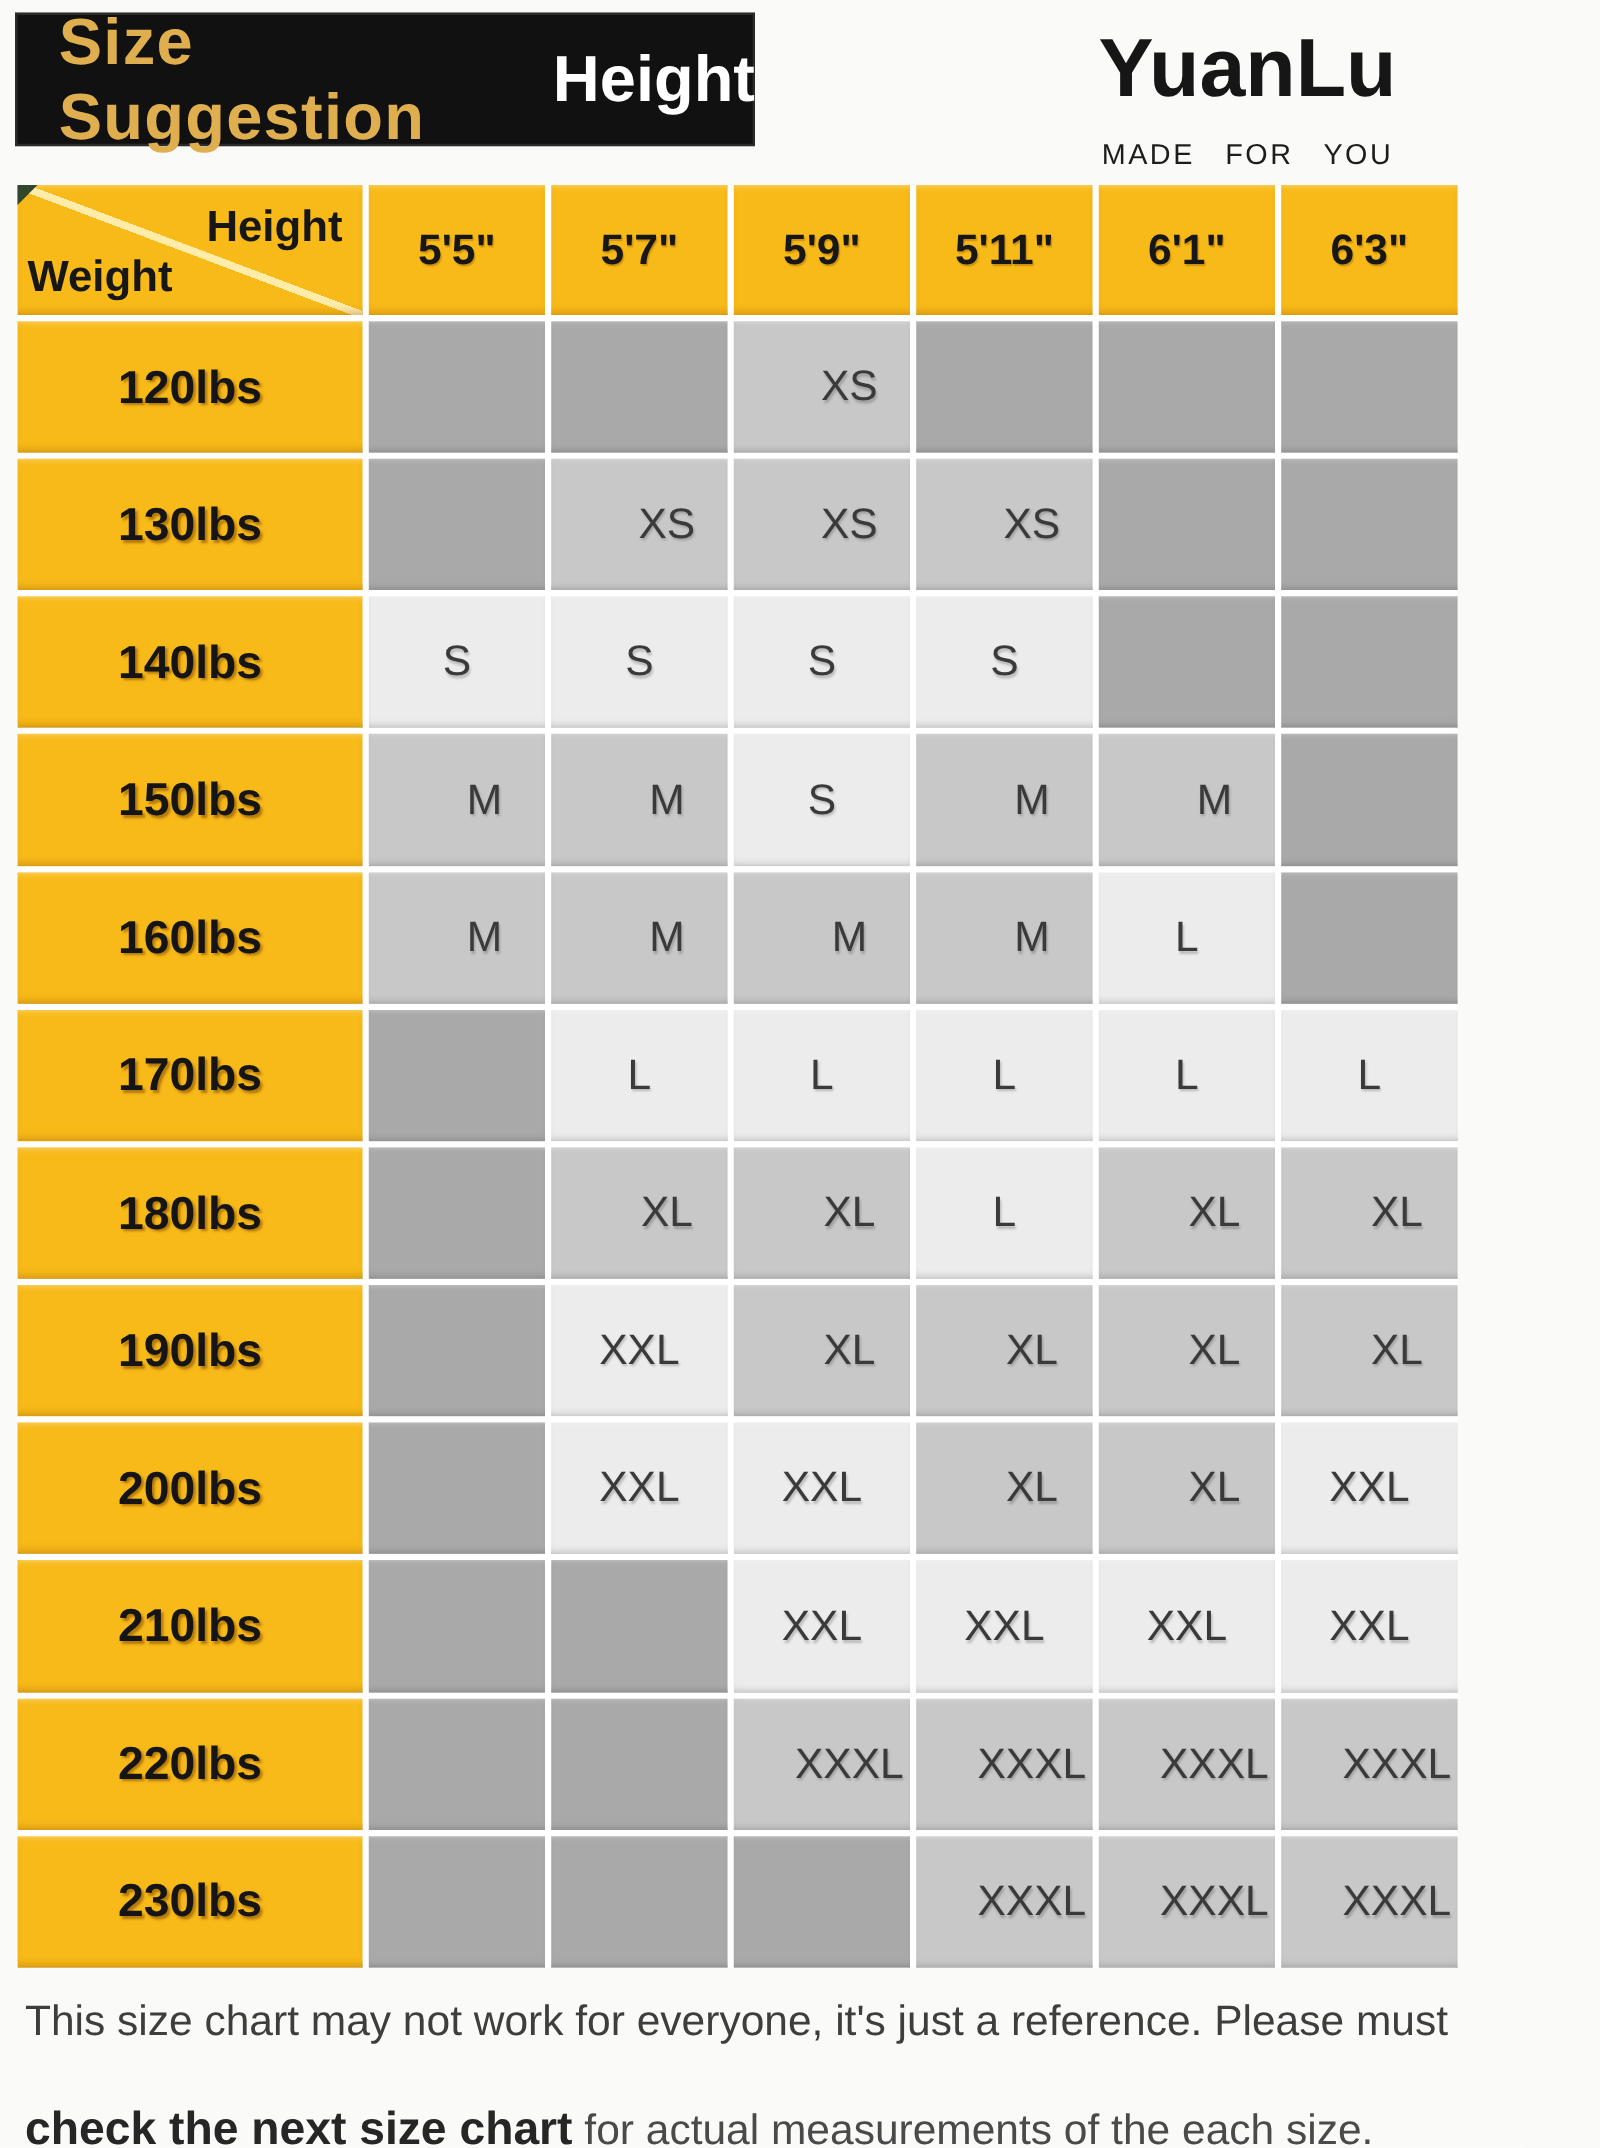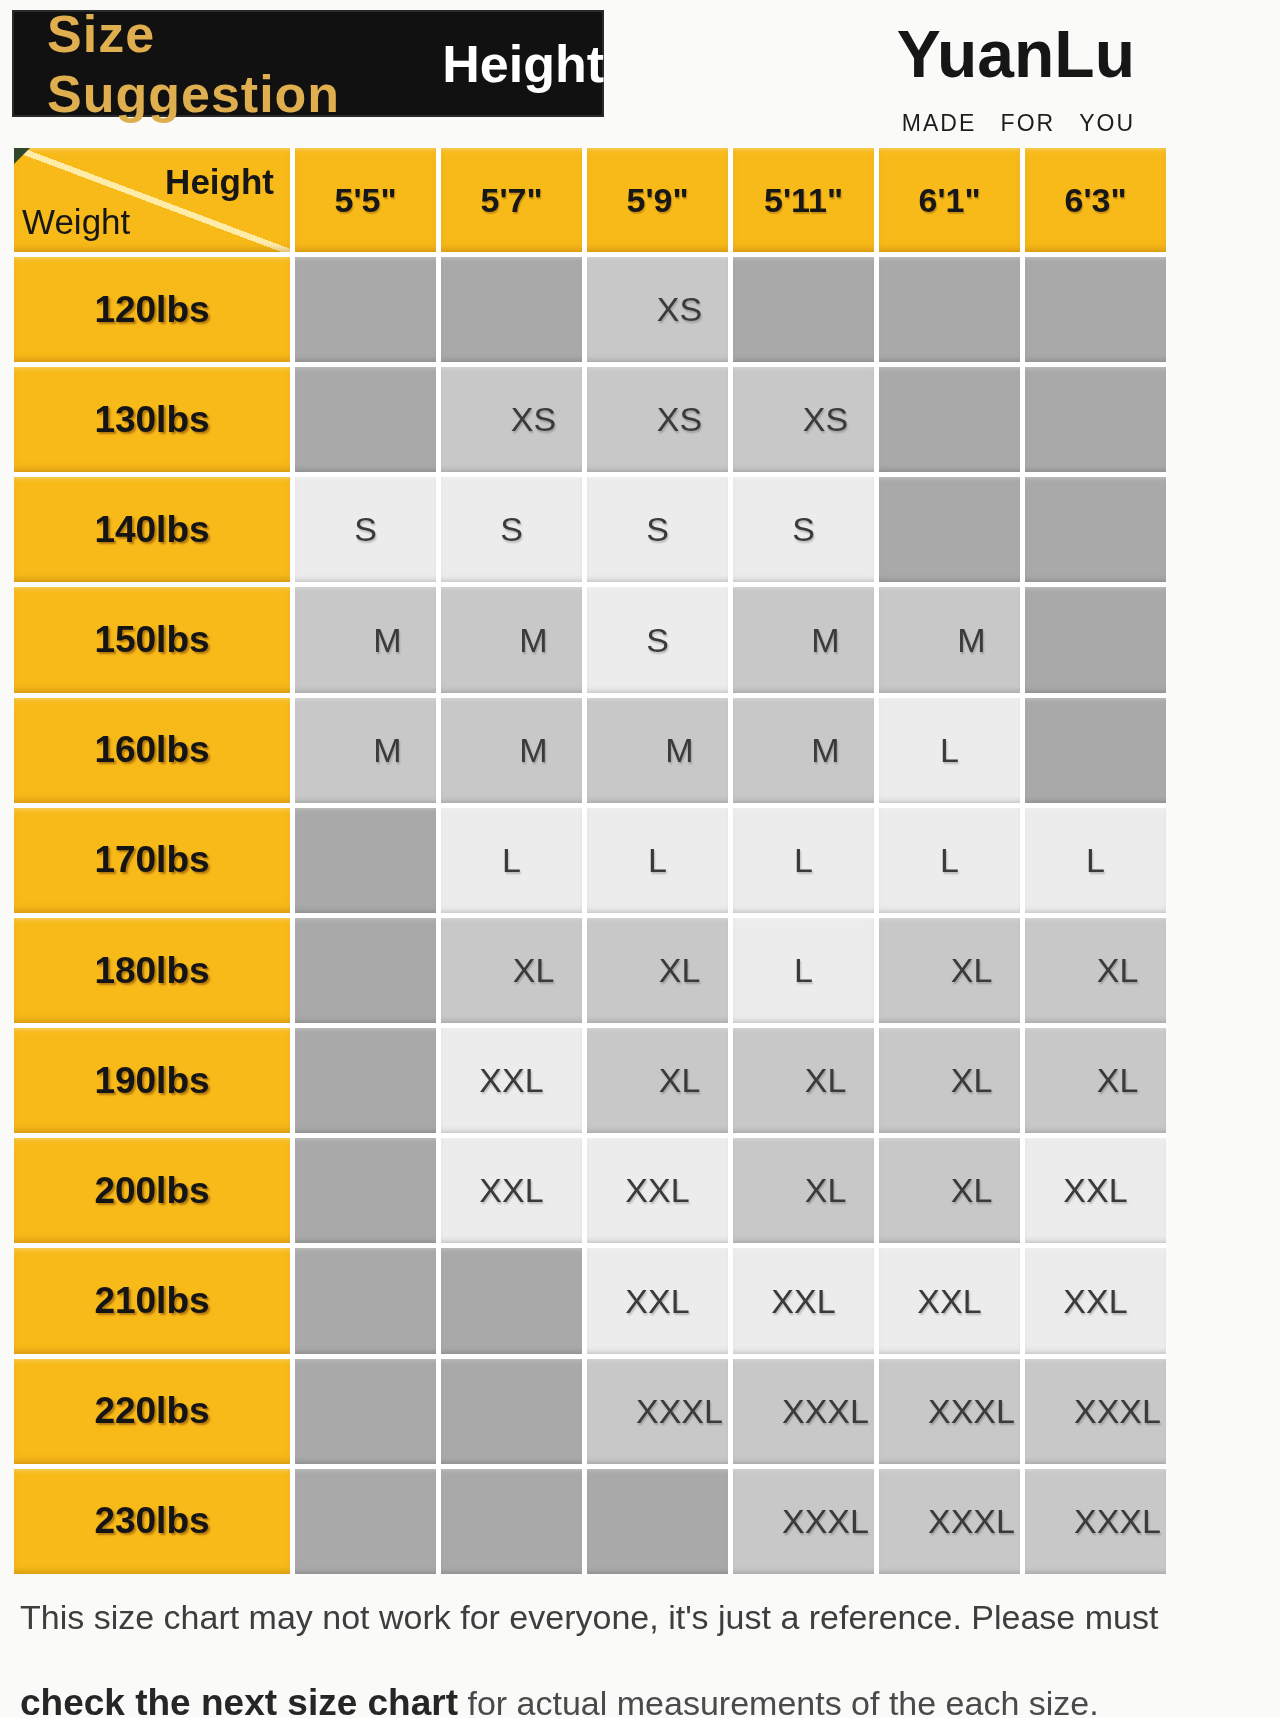--- a/index.html
+++ b/index.html
@@ -13,21 +13,21 @@
   
   .title-box {
     position:absolute; left:12px; top:10px; width:592px; height:107px;
     background:#111111; display:flex; align-items:center; justify-content:center;
     box-shadow:0 0 0 2px #2a2a2a inset;
     padding-left:35px;
   }
   .title-hl   { color:#dfae4e; font-size:52px; font-weight:bold; letter-spacing:1px; }
   .title-rest { color:#ffffff; font-size:52px; font-weight:bold; margin-left:16px; }
 
-  .brand { position:absolute; left:805px; top:12px; width:330px; text-align:right; }
+  .brand { position:absolute; left:833px; top:12px; width:330px; text-align:center; }
   .brand-name    { font-size:66px; line-height:1.3; font-weight:bold; color:#161616; }
   .brand-tagline { margin-top:12px; font-size:23px; color:#1d1d1d; letter-spacing:2px; word-spacing:16px; }
 
   
   .size-table {
     position:absolute; left:14px; top:148px; width:1152px; height:1426px;
     display:grid; grid-template-columns:276px repeat(6, 1fr);
     grid-template-rows:104px repeat(12, 1fr);
     gap:5px; background:#ffffff;
   }
@@ -40,21 +40,21 @@
     position:relative;
     background-image:linear-gradient(to bottom left,
       rgba(0,0,0,0) calc(50% - 3px), #ffeca8 calc(50% - 3px),
       #ffeca8 calc(50% + 3px), rgba(0,0,0,0) calc(50% + 3px));
   }
   .corner-flag {
     position:absolute; top:0; left:0; width:0; height:0;
     border-top:16px solid #31472b; border-right:16px solid transparent;
   }
   .corner-h { position:absolute; top:14px; right:16px; font-size:35px; font-weight:bold; color:#171717; }
-  .corner-w { position:absolute; bottom:10px; left:8px;  font-size:35px; font-weight:normal; color:#171717;margin-top:26px; }
+  .corner-w { position:absolute; bottom:10px; left:8px;  font-size:35px; font-weight:bold; color:#171717;margin-top:26px; }
 
   .col-head    { font-size:34px; font-weight:bold; color:#171717; text-shadow:1px 2px 1px rgba(120,70,0,.35); }
   .weight-cell { font-size:37px; font-weight:bold; color:#151515; text-shadow:2px 2px 2px rgba(110,55,0,.5); }
 
   .size-cell {
     font-size:34px; color:#3a3a3a; text-shadow:1px 2px 2px rgba(0,0,0,.22);
     box-shadow: inset 0 -5px 7px -5px rgba(0,0,0,.28), inset 0 4px 6px -5px rgba(255,255,255,.55);
   }
   .shade-dark   { background:#a9a9a9; }
   .shade-medium { background:#c8c8c8;padding-left:44px; }

